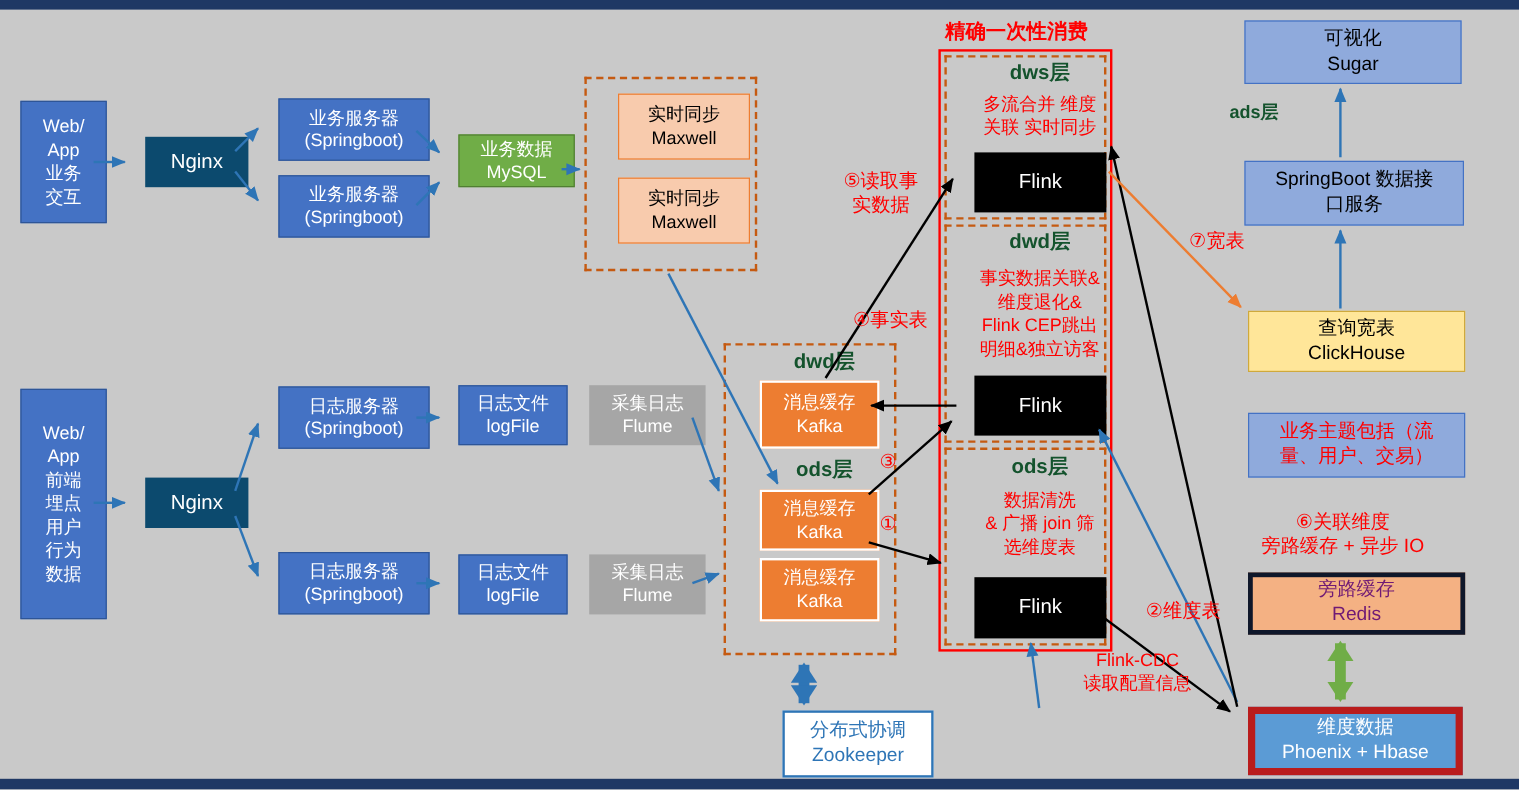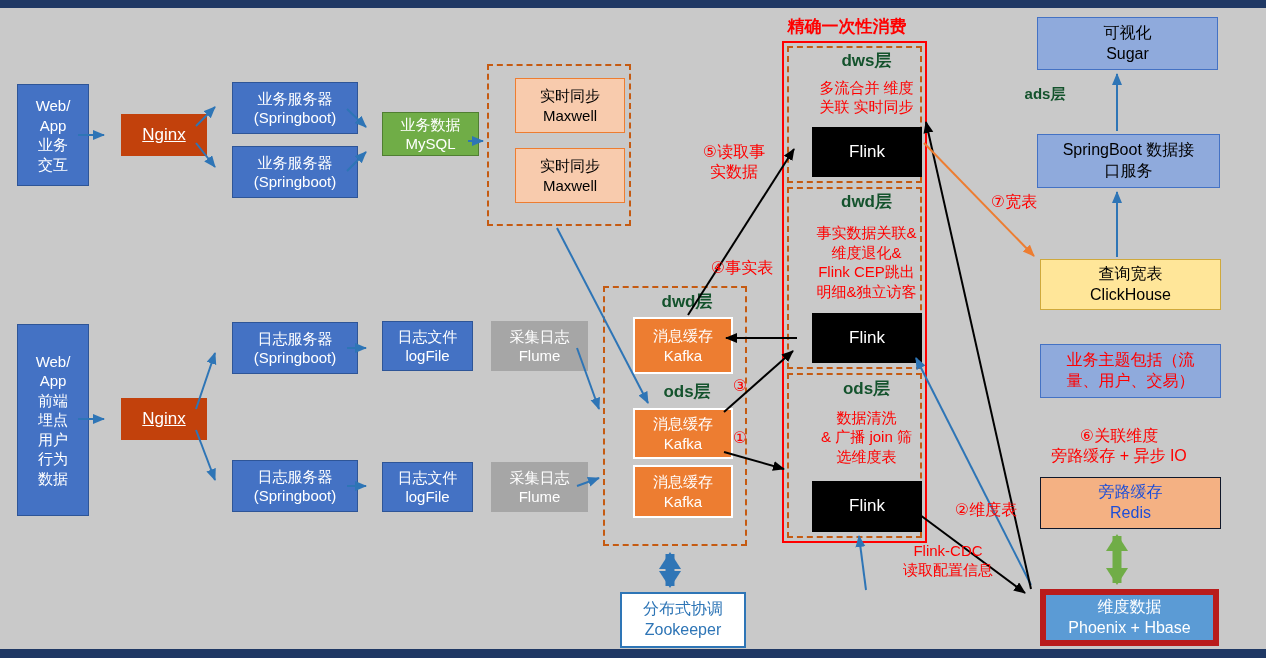--- a/index.html
+++ b/index.html
@@ -6,26 +6,26 @@
   .canvas{position:relative;width:1266px;height:658px;background:#c9c9c9;overflow:hidden;
           font-family:"Liberation Sans","DejaVu Sans",sans-serif;}
   .bar{position:absolute;left:0;width:1266px;background:#1f3864;z-index:0;}
   .box{position:absolute;box-sizing:border-box;display:flex;align-items:center;justify-content:center;
        text-align:center;white-space:pre-line;line-height:1.3;font-size:15px;z-index:3;margin-left:12px;}
   .grp{position:absolute;box-sizing:border-box;z-index:1;background:transparent;}
   .lbl{position:absolute;box-sizing:border-box;display:flex;align-items:center;justify-content:center;
        text-align:center;white-space:pre-line;line-height:1.25;z-index:6;}
   .b-blue{background:#4472c4;border:1px solid #2e5597;color:#fff;}
   .b-lightblue{background:#8faadc;border:1px solid #4472c4;color:#000;font-size:16px;}
-  .b-yellow{background:#c2410c;color:#fff;font-size:17px;text-decoration:underline;}
+  .b-yellow{background:#0c4a6e;color:#fff;font-size:17px;}
   .b-yellow2{background:#ffc000;color:#000;font-size:16px;}
   .b-lightyellow{background:#ffe699;border:1px solid #cfa93c;color:#000;font-size:16px;}
   .b-green{background:#70ad47;border:1px solid #507e32;color:#fff;}
   .b-salmon{background:#f8cbad;border:1px solid #ed7d31;color:#000;}
-  .b-redis{background:#f4b183;border:1px solid #0f172a;color:#1d4ed8;font-size:16px;}
+  .b-redis{background:#f4b183;border:4px solid #0f172a;color:#701a75;font-size:16px;}
   .b-orange{background:#ed7d31;border:2px solid #ffffff;color:#fff;}
   .b-gray{background:#a6a6a6;color:#fff;}
   .b-black{background:#000;color:#fff;font-size:17px;}
   .b-white{background:#fff;border:2px solid #2e75b6;color:#2e75b6;font-size:16px;}
   .b-phoenix{background:#5b9bd5;border:6px solid #b91c1c;color:#fff;font-size:16px;}
   .dashed{border:2px dashed #c55a11;}
   .redbox{border:2px solid #ff0000;}
   .layer{color:#14532d;font-weight:bold;font-size:17px;background:transparent;border:none;}
   .redtx{color:#ff0000;}
   .redtx16{color:#ff0000;font-size:16px;}
@@ -81,21 +81,21 @@
 
   <div class="grp dashed" style="left:603px;top:286px;width:144px;height:260px"></div>
   <div class="box layer" style="left:603px;top:290px;width:144px;height:24px">dwd层</div>
   <div class="box b-orange" style="left:621px;top:317px;width:100px;height:57px">消息缓存
 Kafka</div>
   <div class="box layer" style="left:603px;top:380px;width:144px;height:24px">ods层</div>
   <div class="box b-orange" style="left:621px;top:408px;width:100px;height:51px">消息缓存
 Kafka</div>
   <div class="box b-orange" style="left:621px;top:465px;width:100px;height:53px">消息缓存
 Kafka</div>
-  <div class="box b-white" style="left:608px;top:592px;width:126px;height:56px">分布式协调
+  <div class="box b-white" style="left:640px;top:592px;width:126px;height:56px">分布式协调
 Zookeeper</div>
 
   <div class="lbl titlered" style="left:762px;top:14px;width:170px;height:26px">精确一次性消费</div>
   <div class="grp redbox" style="left:782px;top:41px;width:145px;height:502px"></div>
 
   <div class="grp dashed" style="left:787px;top:46px;width:135px;height:137px"></div>
   <div class="box layer" style="left:787px;top:49px;width:135px;height:24px">dws层</div>
   <div class="box redtx" style="left:787px;top:73px;width:135px;height:48px">多流合并 维度
 关联 实时同步</div>
   <div class="box b-black" style="left:800px;top:127px;width:110px;height:50px">Flink</div>

